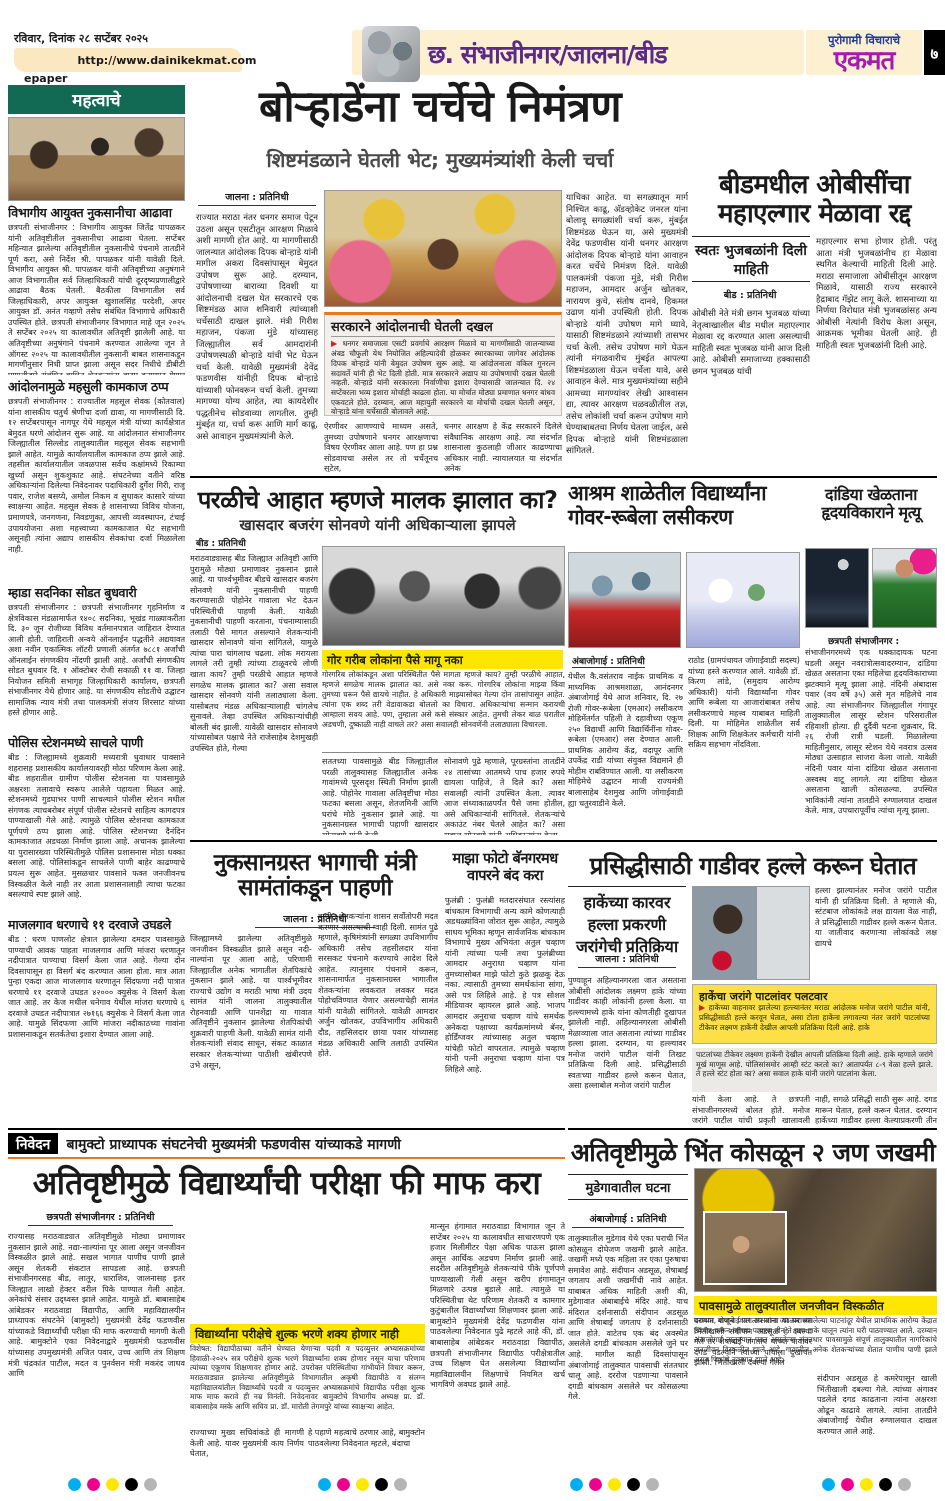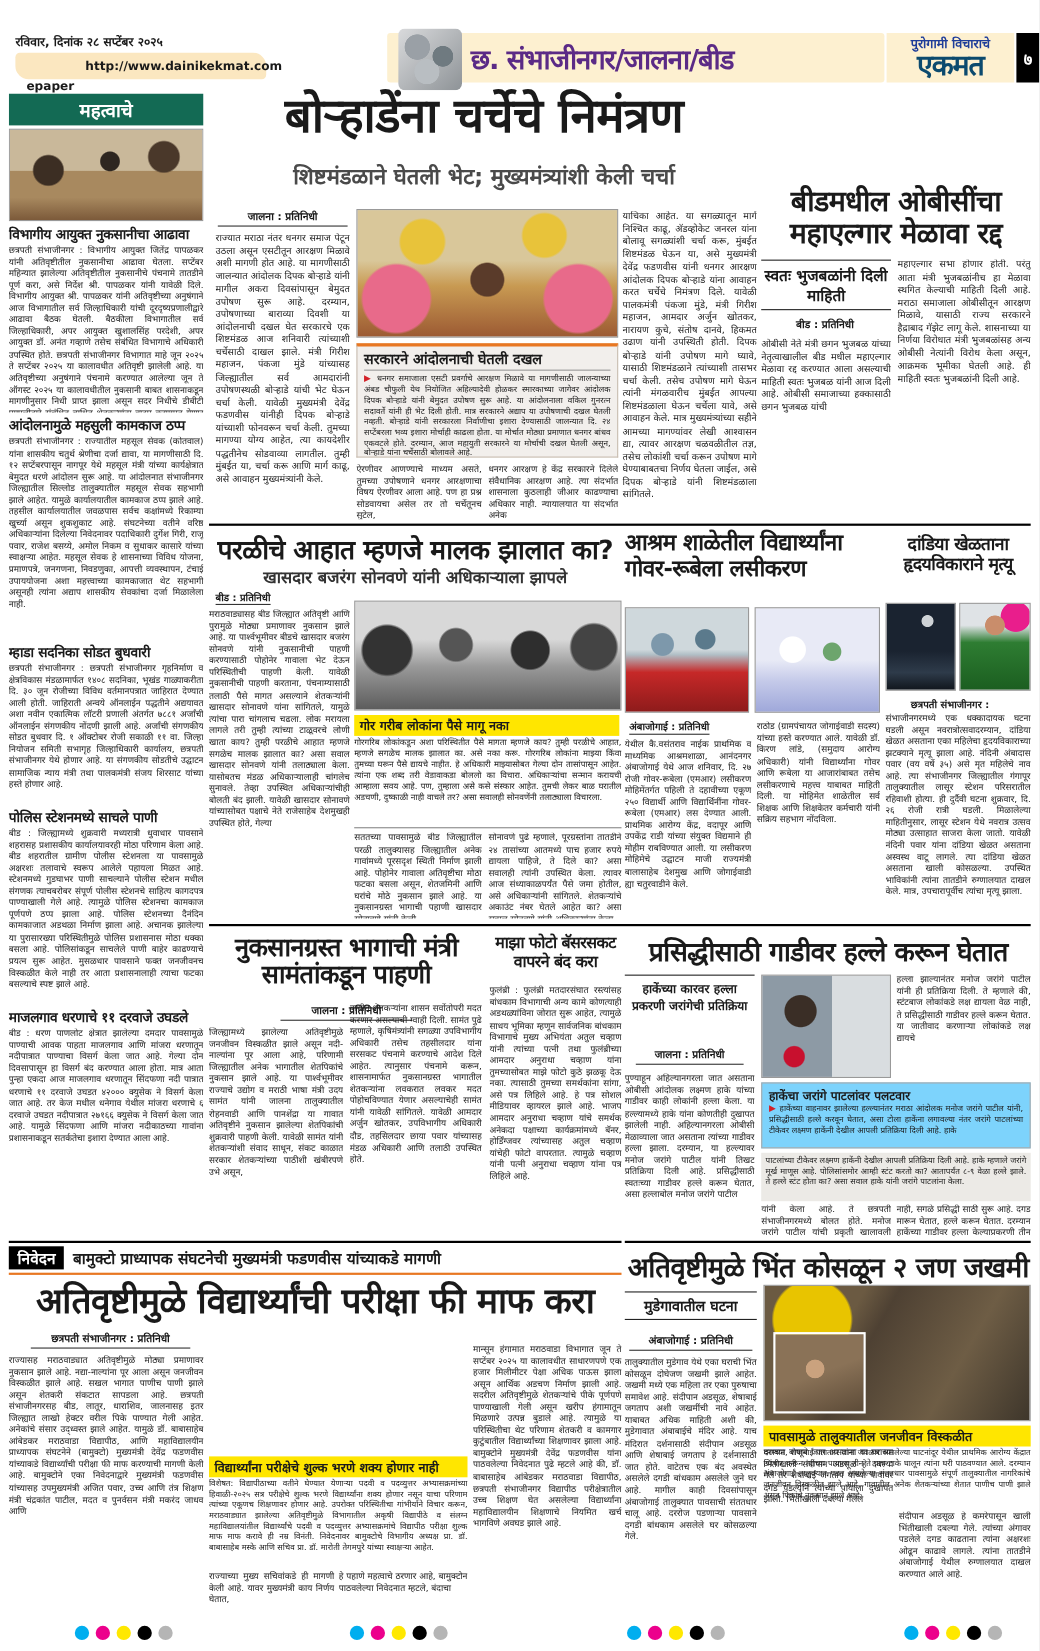--- a/index.html
+++ b/index.html
@@ -35,21 +35,21 @@
   </div>
   <div class="abs" style="left:352px;top:30px;width:452px;height:45px;background:#fdf0d0;border-radius:3px;"></div>
   <div class="abs" style="left:362px;top:26px;width:58px;height:56px;background:
       radial-gradient(circle at 30% 30%,#9aa0a6 0 20%,transparent 21%),
       radial-gradient(circle at 70% 45%,#6f7a80 0 18%,transparent 19%),
       radial-gradient(circle at 45% 70%,#b9bec2 0 22%,transparent 23%),
       linear-gradient(135deg,#d9dadc,#8e9397);border-radius:6px;"></div>
   <div class="abs" style="left:428px;top:36px;width:370px;font-size:25px;font-weight:bold;color:#5b2a86;letter-spacing:-1px;">छ. संभाजीनगर/जालना/बीड</div>
   <div class="abs ctr" style="left:806px;top:30px;width:116px;height:45px;background:#fdf0d0;">
     <div style="font-size:11.5px;font-weight:bold;color:#1f3d99;margin-top:2px;">पुरोगामी विचाराचे</div>
-    <div style="font-size:26px;font-weight:bold;color:#0c4a6e;line-height:1;letter-spacing:-1px;">एकमत</div>
+    <div style="font-size:26px;font-weight:bold;color:#a21caf;line-height:1;letter-spacing:-1px;">एकमत</div>
   </div>
   <div class="abs" style="left:924px;top:30px;width:21px;height:45px;background:#000;color:#fff;display:flex;align-items:center;justify-content:center;font-size:15px;font-weight:bold;">७</div>
 
   <div class="abs" style="left:8px;top:85px;width:177px;height:1042px;overflow:hidden;">
     <div style="background:#136a54;color:#fff;text-align:center;font-size:17px;font-weight:bold;padding:3px 0;">महत्वाचे</div>
     <div class="photo" style="height:84px;margin-top:3px;background:
         radial-gradient(circle at 20% 45%,#3c2e23 0 9%,transparent 10%),
         radial-gradient(circle at 52% 35%,#2e2620 0 8%,transparent 9%),
         radial-gradient(circle at 80% 30%,#4a382a 0 9%,transparent 10%),
         linear-gradient(180deg,#c9b89a 0 45%,#a8895f 46% 75%,#7c5a3a 100%);"></div>
@@ -142,32 +142,32 @@
   <div class="abs" style="left:805px;top:634px;width:132px;font-size:9px;font-weight:bold;padding-left:23px;">छत्रपती संभाजीनगर :</div>
   <div class="abs bd jt" style="left:805px;top:648px;width:132px;height:186px;">संभाजीनगरमध्ये एक धक्कादायक घटना घडली असून नवरात्रोत्सवादरम्यान, दांडिया खेळत असताना एका महिलेचा हृदयविकाराच्या झटक्याने मृत्यू झाला आहे. नंदिनी अंबादास पवार (वय वर्षे ३५) असे मृत महिलेचे नाव आहे. त्या संभाजीनगर जिल्ह्यातील गंगापूर तालुक्यातील लासूर स्टेशन परिसरातील रहिवाशी होत्या. ही दुर्दैवी घटना शुक्रवार, दि. २६ रोजी रात्री घडली. मिळालेल्या माहितीनुसार, लासूर स्टेशन येथे नवरात्र उत्सव मोठ्या उत्साहात साजरा केला जातो. यावेळी नंदिनी पवार यांना दांडिया खेळत असताना अस्वस्थ वाटू लागले. त्या दांडिया खेळत असताना खाली कोसळल्या. उपस्थित भाविकांनी त्यांना तातडीने रुग्णालयात दाखल केले. मात्र, उपचारापूर्वीच त्यांचा मृत्यू झाला.</div>
 
   <div class="abs rule" style="left:190px;top:840px;width:747px;"></div>
 
   <div class="abs hl ctr" style="left:190px;top:850px;width:250px;font-size:23px;line-height:1.1;">नुकसानग्रस्त भागाची मंत्री सामंतांकडून पाहणी</div>
   <div class="abs byline" style="left:255px;top:912px;width:120px;">जालना : प्रतिनिधी</div>
   <div class="abs bd jt" style="left:190px;top:934px;width:122px;height:190px;">जिल्ह्यामध्ये झालेल्या अतिवृष्टीमुळे जनजीवन विस्कळीत झाले असून नदी-नाल्यांना पूर आला आहे, परिणामी जिल्ह्यातील अनेक भागातील शेतपिकांचे नुकसान झाले आहे. या पार्श्वभूमीवर राज्याचे उद्योग व मराठी भाषा मंत्री उदय सामंत यांनी जालना तालुक्यातील रोहनवाडी आणि पानशेंद्रा या गावात अतिवृष्टीने नुकसान झालेल्या शेतपिकांची शुक्रवारी पाहणी केली. यावेळी सामंत यांनी शेतकऱ्यांशी संवाद साधून, संकट काळात सरकार शेतकऱ्यांच्या पाठीशी खंबीरपणे उभे असून,</div>
   <div class="abs bd jt" style="left:318px;top:912px;width:120px;height:212px;">बाधीत शेतकऱ्यांना शासन सर्वोतोपरी मदत करणार असल्याची ग्वाही दिली. सामंत पुढे म्हणाले, कृषिमंत्र्यांनी सगळ्या उपविभागीय अधिकारी तसेच तहसीलदार यांना सरसकट पंचनामे करण्याचे आदेश दिले आहेत. त्यानुसार पंचनामे करून, शासनामार्फत नुकसानग्रस्त भागातील शेतकऱ्यांना लवकरात लवकर मदत पोहोचविण्यात येणार असल्याचेही सामंत यांनी यावेळी सांगितले. यावेळी आमदार अर्जुन खोतकर, उपविभागीय अधिकारी दौड, तहसिलदार छाया पवार यांच्यासह मंडळ अधिकारी आणि तलाठी उपस्थित होते.</div>
 
-  <div class="abs hl ctr" style="left:445px;top:850px;width:120px;font-size:14.5px;line-height:1.2;">माझा फोटो बॅसरसकट वापरने बंद करा</div>
+  <div class="abs hl ctr" style="left:445px;top:850px;width:120px;font-size:14.5px;line-height:1.2;">माझा फोटो बॅनगरमध वापरने बंद करा</div>
   <div class="abs bd jt" style="left:445px;top:896px;width:120px;height:228px;">फुलंब्री : फुलंब्री मतदारसंघात रस्त्यांसह बांधकाम विभागाची अन्य कामे कोणत्याही अडथळ्यांविना जोरात सुरू आहेत, त्यामुळे साधय भूमिका म्हणून सार्वजनिक बांधकाम विभागाचे मुख्य अभियंता अतुल चव्हाण यांनी त्यांच्या पत्नी तथा फुलंब्रीच्या आमदार अनुराधा चव्हाण यांना तुमच्यासोबत माझे फोटो कुठे झळकू देऊ नका. त्यासाठी तुमच्या समर्थकांना सांगा, असे पत्र लिहिले आहे. हे पत्र सोशल मीडियावर व्हायरल झाले आहे. भाजप आमदार अनुराधा चव्हाण यांचे समर्थक अनेकदा पक्षाच्या कार्यक्रमांमध्ये बॅनर, होर्डिंग्जवर त्यांच्यासह अतुल चव्हाण यांचेही फोटो वापरतात. त्यामुळे चव्हाण यांनी पत्नी अनुराधा चव्हाण यांना पत्र लिहिले आहे.</div>
 
   <div class="abs hl ctr" style="left:568px;top:848px;width:370px;font-size:24px;">प्रसिद्धीसाठी गाडीवर हल्ले करून घेतात</div>
-  <div class="abs ctr" style="left:568px;top:886px;width:118px;font-size:11px;font-weight:bold;border-top:1.5px solid #222;padding-top:4px;">हाकेंच्या कारवर हल्ला प्रकरणी जरांगेची प्रतिक्रिया</div>
+  <div class="abs ctr" style="left:568px;top:886px;width:118px;font-size:16px;font-weight:bold;border-top:1.5px solid #222;padding-top:4px;font-family:Liberation Serif, serif;">हाकेंच्या कारवर हल्ला प्रकरणी जरांगेची प्रतिक्रिया</div>
   <div class="abs byline" style="left:578px;top:952px;width:98px;">जालना : प्रतिनिधी</div>
   <div class="abs photo" style="left:692px;top:886px;width:118px;height:94px;background:
       radial-gradient(circle at 30% 35%,#3a2e26 0 14%,transparent 15%),
       radial-gradient(circle at 25% 80%,#c8102e 0 8%,transparent 9%),
       linear-gradient(90deg,#8d9aa5 0 55%,#d9dde0 55% 100%);"></div>
   <div class="abs bd jt" style="left:815px;top:886px;width:122px;height:94px;">हल्ला झाल्यानंतर मनोज जरांगे पाटील यांनी ही प्रतिक्रिया दिली. ते म्हणाले की, स्टंटबाज लोकांकडे लक्ष द्यायला वेळ नाही, ते प्रसिद्धीसाठी गाडीवर हल्ले करून घेतात. या जातीवाद करणाऱ्या लोकांकडे लक्ष द्यायचे</div>
-  <div class="abs boxed" style="left:692px;top:984px;width:245px;height:60px;overflow:hidden;background:#7dd3fc;border-color:#aaa;">
+  <div class="abs boxed" style="left:692px;top:984px;width:245px;height:60px;overflow:hidden;background:#fde047;border-color:#aaa;">
     <div style="font-size:11px;font-weight:bold;">हाकेंचा जरांगे पाटलांवर पलटवार</div>
     <div class="jt" style="font-size:7.4px;line-height:1.3;"><span class="tri">▶ </span><span>हाकेंच्या वाहनावर झालेल्या हल्ल्यानंतर मराठा आंदोलक मनोज जरांगे पाटील यांनी, प्रसिद्धीसाठी हल्ले करवून घेतात, असा टोला हाकेंना लगावल्या नंतर जरांगे पाटलांच्या टीकेवर लक्ष्मण हाकेंनी देखील आपली प्रतिक्रिया दिली आहे. हाके</span></div>
   </div>
   <div class="abs jt" style="left:692px;top:1048px;width:245px;height:44px;background:#eceae6;padding:2px 4px;box-sizing:border-box;font-size:7.4px;line-height:1.3;overflow:hidden;">पाटलांच्या टीकेवर लक्ष्मण हाकेंनी देखील आपली प्रतिक्रिया दिली आहे. हाके म्हणाले जरांगे मूर्ख माणूस आहे. पोलिसांसमोर आम्ही स्टंट करतो का? आतापर्यंत ८-९ वेळा हल्ले झाले. ते हल्ले स्टंट होता का? असा सवाल हाके यांनी जरांगे पाटलांना केला.</div>
   <div class="abs bd jt" style="left:568px;top:976px;width:118px;height:148px;">पुण्याहून अहिल्यानगरला जात असताना ओबीसी आंदोलक लक्ष्मण हाके यांच्या गाडीवर काही लोकांनी हल्ला केला. या हल्ल्यामध्ये हाके यांना कोणतीही दुखापत झालेली नाही. अहिल्यानगरला ओबीसी मेळाव्याला जात असताना त्यांच्या गाडीवर हल्ला झाला. दरम्यान, या हल्ल्यावर मनोज जरांगे पाटील यांनी तिखट प्रतिक्रिया दिली आहे. प्रसिद्धीसाठी स्वतःच्या गाडीवर हल्ले करून घेतात, असा हल्लाबोल मनोज जरांगे पाटील</div>
   <div class="abs bd jt" style="left:692px;top:1095px;width:118px;height:30px;">यांनी केला आहे. ते छत्रपती संभाजीनगरमध्ये बोलत होते. मनोज जरांगे पाटील यांची प्रकृती खालावली आहे. त्यांच्यावर सध्या उपचार सुरू आहेत. हाके यांच्यावर</div>
   <div class="abs bd jt" style="left:815px;top:1095px;width:122px;height:30px;">नाही, सगळे प्रसिद्धी साठी सुरू आहे. दगड मारून घेतात, हल्ले करून घेतात. दरम्यान हाकेंच्या गाडीवर हल्ला केल्याप्रकरणी तीन जणांना पोलिसांनी ताब्यात घेतले आहे.</div>
 
   <div class="abs rule" style="left:8px;top:1128px;width:557px;"></div>
   <div class="abs" style="left:8px;top:1133px;width:557px;border-bottom:2px solid #e87722;padding-bottom:3px;display:flex;align-items:center;gap:8px;">

